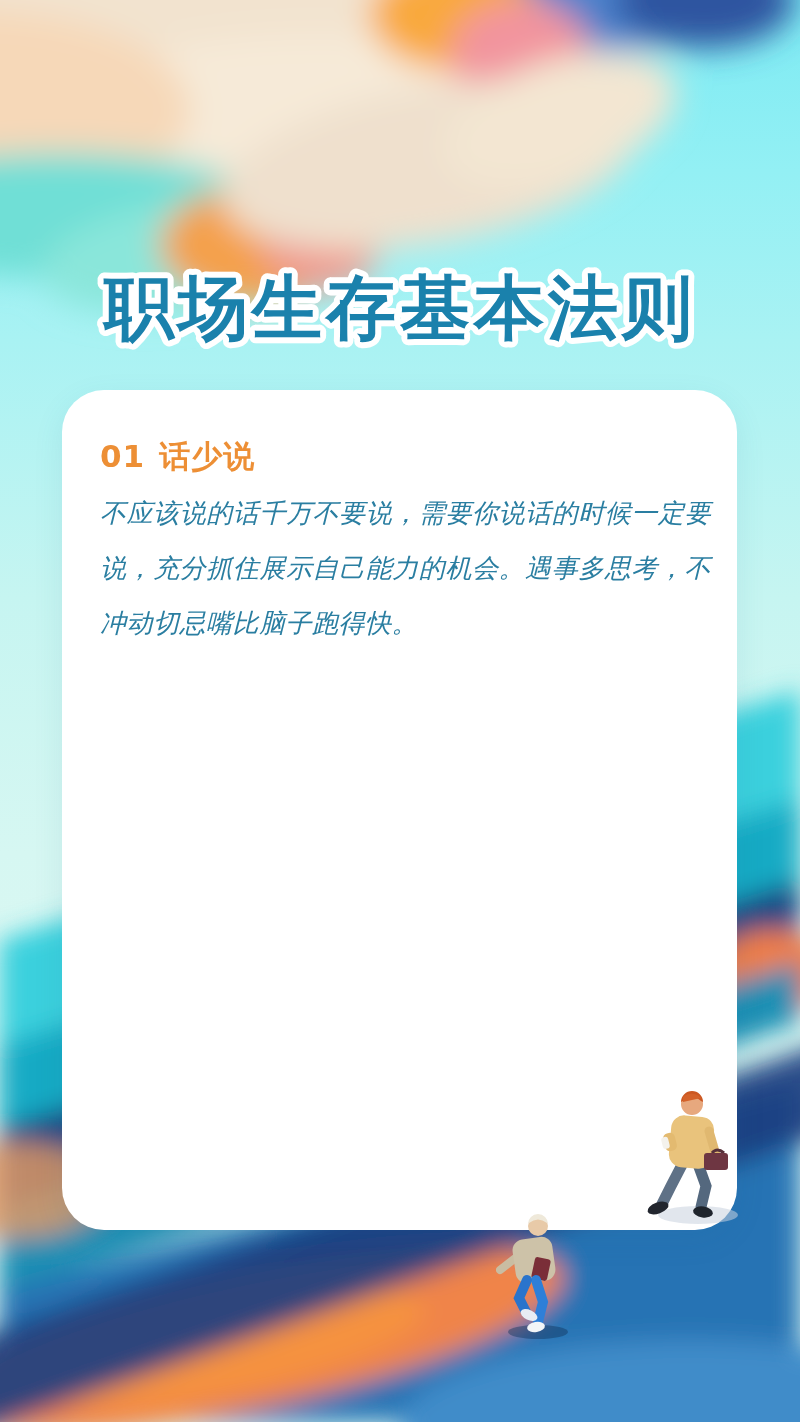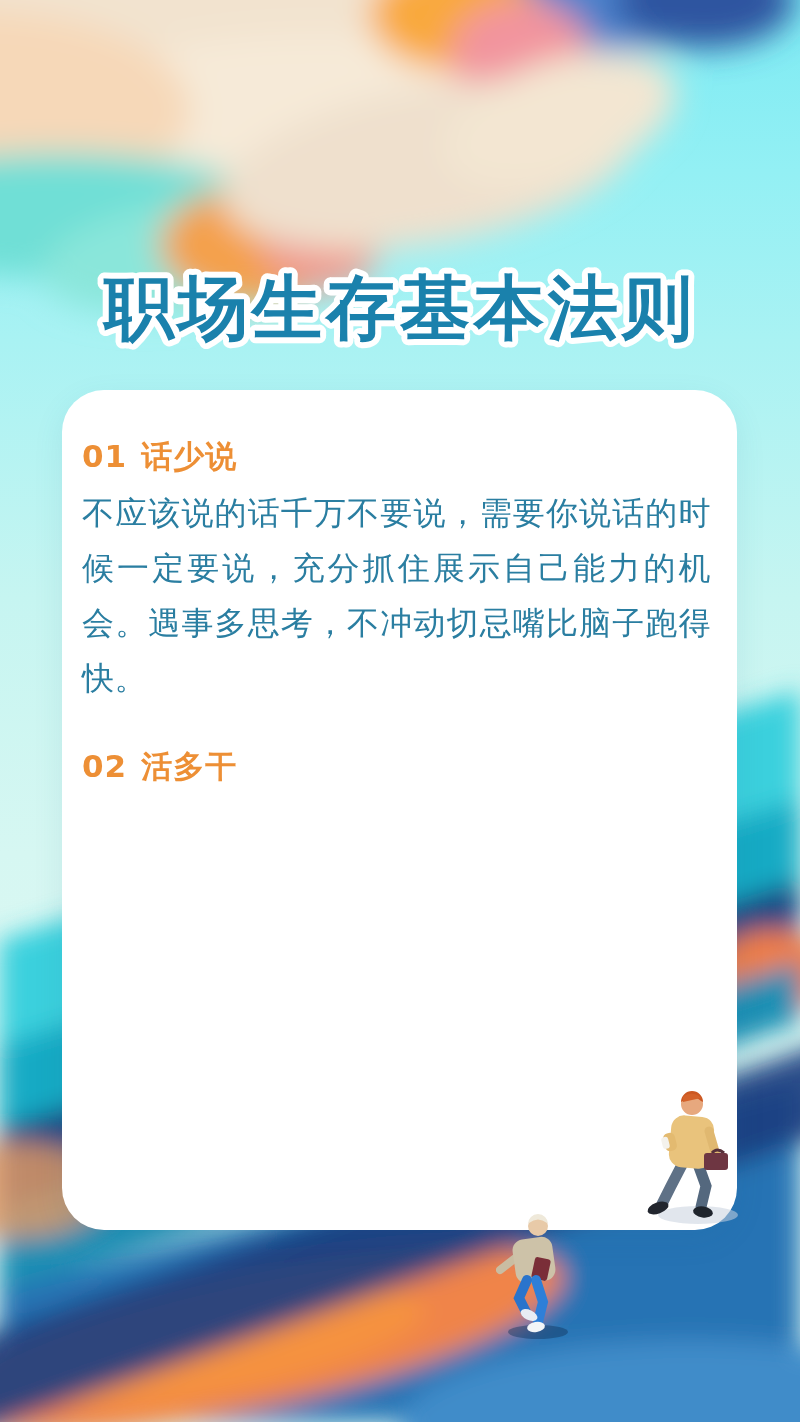--- a/index.html
+++ b/index.html
@@ -10,32 +10,32 @@
                #c6f5f1 42%,#d6f7f2 60%,#dcf8f3 78%,#d5f5f1 100%);
   }
   .bg-layer{position:absolute;left:0;pointer-events:none;}
   #swirl{top:0;}
   #waves{top:650px;}
   .title-wrap{position:absolute;top:248px;left:0;width:800px;height:120px;}
   .card{
     position:absolute;left:62px;top:390px;width:675px;height:840px;
     background:#ffffff;border-radius:42px;
     box-shadow:0 10px 30px rgba(30,110,150,.10);
-    box-sizing:border-box;padding:46px 26px 0 20px;
+    box-sizing:border-box;padding:46px 26px 0 38px;
   }
   .section{margin:0;}
   .section + .section{margin-top:40px;}
   .sec-head{
     font-size:31px;font-weight:700;color:#ed8f35;
     letter-spacing:1px;line-height:40px;
   }
   .sec-num{margin-right:14px;}
   .sec-body{
-    margin:10px 0 0 0;font-size:32px;font-weight:500;color:#2a7ea1;
-    line-height:55px;letter-spacing:0.5px;text-align:justify;
+    margin:10px 0 0 0;font-size:26px;font-weight:500;color:#2a7ea1;
+    line-height:55px;letter-spacing:0.5px;text-align:justify;font-style:italic;
   }
   .figure{position:absolute;pointer-events:none;}
   #figure-card-man{left:640px;top:1086px;width:100px;height:142px;}
   #figure-wave-man{left:496px;top:1212px;width:84px;height:128px;}
 </style>
 </head>
 <body>
 
 <div class="poster">
 
@@ -92,23 +92,20 @@
   <div class="card">
 
     <div class="section">
       <div class="sec-head">
         <span class="sec-num">01</span><span>话少说</span>
       </div>
       <p class="sec-body">不应该说的话千万不要说，需要你说话的时候一定要说，充分抓住展示自己能力的机会。遇事多思考，不冲动切忌嘴比脑子跑得快。</p>
     </div>
 
     <div class="section">
-      <div class="sec-head">
-        <span class="sec-num">02</span><span>活多干</span>
-      </div>
     </div>
 
     <div class="section">
     </div>
 
   </div>
 
   <svg id="figure-card-man" class="figure" viewBox="0 0 100 140" aria-hidden="true">
     <ellipse cx="58" cy="128" rx="40" ry="9" fill="#c9d2de" opacity="0.55"></ellipse>
     <path d="M44,74 L31,99 L22,117" stroke="#5f7186" stroke-width="11" stroke-linecap="round" fill="none"></path>

